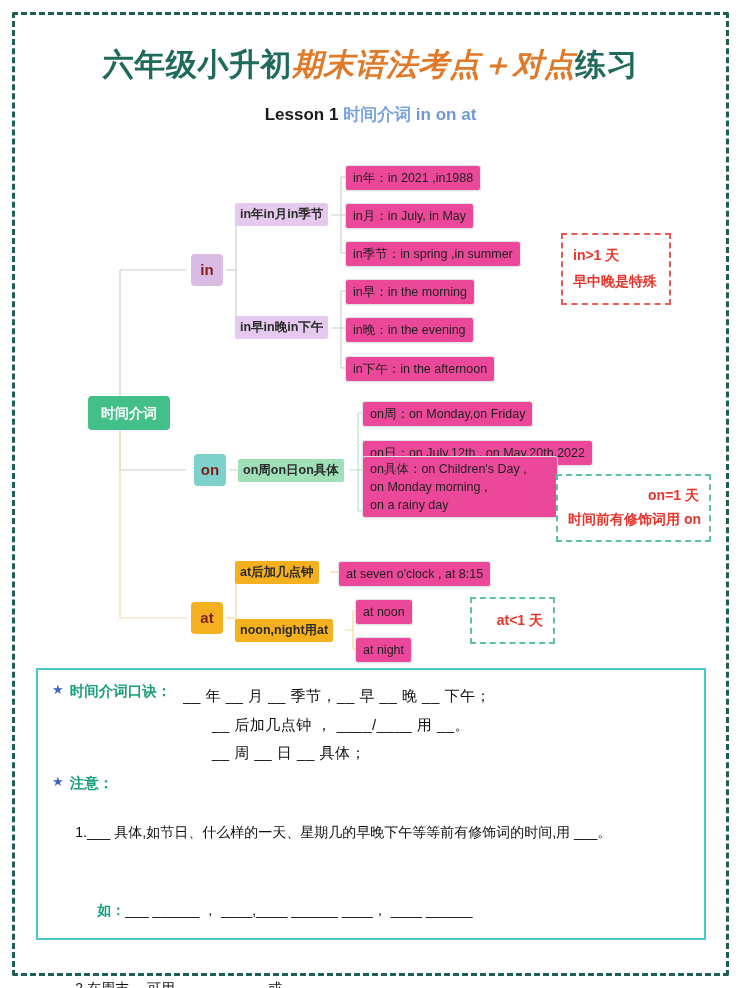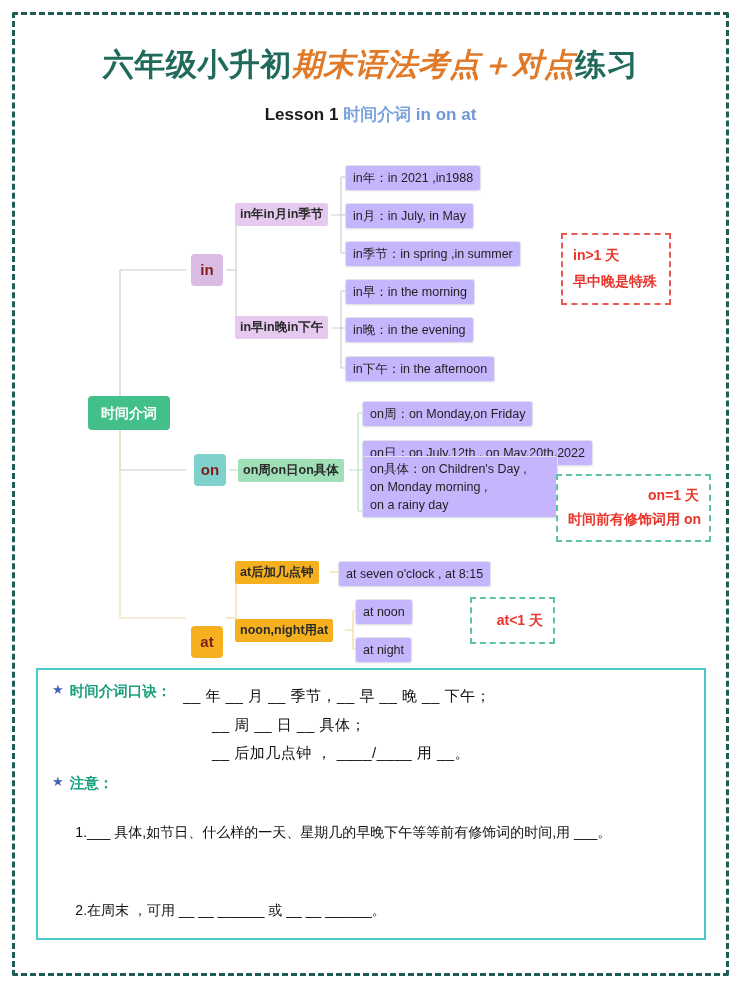--- a/index.html
+++ b/index.html
@@ -42,30 +42,30 @@
   .root{
     background:#43bf8a;color:#ffffff;font-weight:bold;font-size:14px;
     border-radius:4px;justify-content:center;
   }
   .lvl1{
     font-weight:bold;font-size:15px;color:#7f1d1d;border-radius:4px;
     justify-content:center;
   }
   .n-in{background:#d9bbe3;}
   .n-on{background:#7fd2cc;}
-  .n-at{background:#f5b01f;margin-top:24px;}
+  .n-at{background:#f5b01f;}
   .lvl2{
     font-weight:bold;font-size:12.5px;color:#2b2b2b;
     padding:3px 5px;border-radius:2px;
   }
   .p-in{background:#e6c9ee;}
   .p-on{background:#9fe0b9;}
   .p-at{background:#f5b01f;}
   .leaf{
-    background:#c4b5fd;border:1px solid #dfe3ea;border-radius:3px;
+    background:#ec4899;border:1px solid #dfe3ea;border-radius:3px;
     padding:3px 7px;color:#1f1f1f;font-size:12.5px;
     box-shadow:0 1px 2px rgba(0,0,0,.06);
     display:block;
   }
   .leaf .ln{display:block;white-space:nowrap;line-height:1.45;}
   .callout{
     position:absolute;box-sizing:border-box;background:#fff;
     padding:8px 10px;display:flex;flex-direction:column;
     justify-content:space-around;
   }
@@ -263,31 +263,34 @@
 
   </div>
 
   <div class="practice">
 
     <div class="row" style="margin-top:2px;">
       <span class="star">★</span>
       <span class="hd">时间介词口诀：</span>
       <span class="mn-line" style="margin-left:12px;">__ 年 __ 月 __ 季节，__ 早 __ 晚 __ 下午；</span>
     </div>
+    <div class="mn-line mn-indent">__ 后加几点钟 ， ____/____ 用 __。</div>
     <div class="mn-line mn-indent">__ 周 __ 日 __ 具体；</div>
-    <div class="mn-line mn-indent">__ 后加几点钟 ， ____/____ 用 __。</div>
 
     <div class="row" style="margin-top:6px;">
       <span class="star">★</span>
       <span class="hd">注意：</span>
     </div>
 
     <div class="note-line" style="margin-top:2px;">
       <span>1.</span><span>___ 具体,如节日、什么样的一天、星期几的早晚下午等等前有修饰词的时间,用 ___。</span>
     </div>
+    <div class="note-line" style="padding-left:22px;">
+      <span class="ru">如：</span><span class="blanks">___ ______ ， ____,____ ______ ____， ____ ______</span>
+    </div>
 
     <div class="note-line">
       <span>2.</span><span>在周末 ，可用 __ __ ______ 或 __ __ ______。</span>
     </div>
 
   </div>
 
 
 </div>
 

